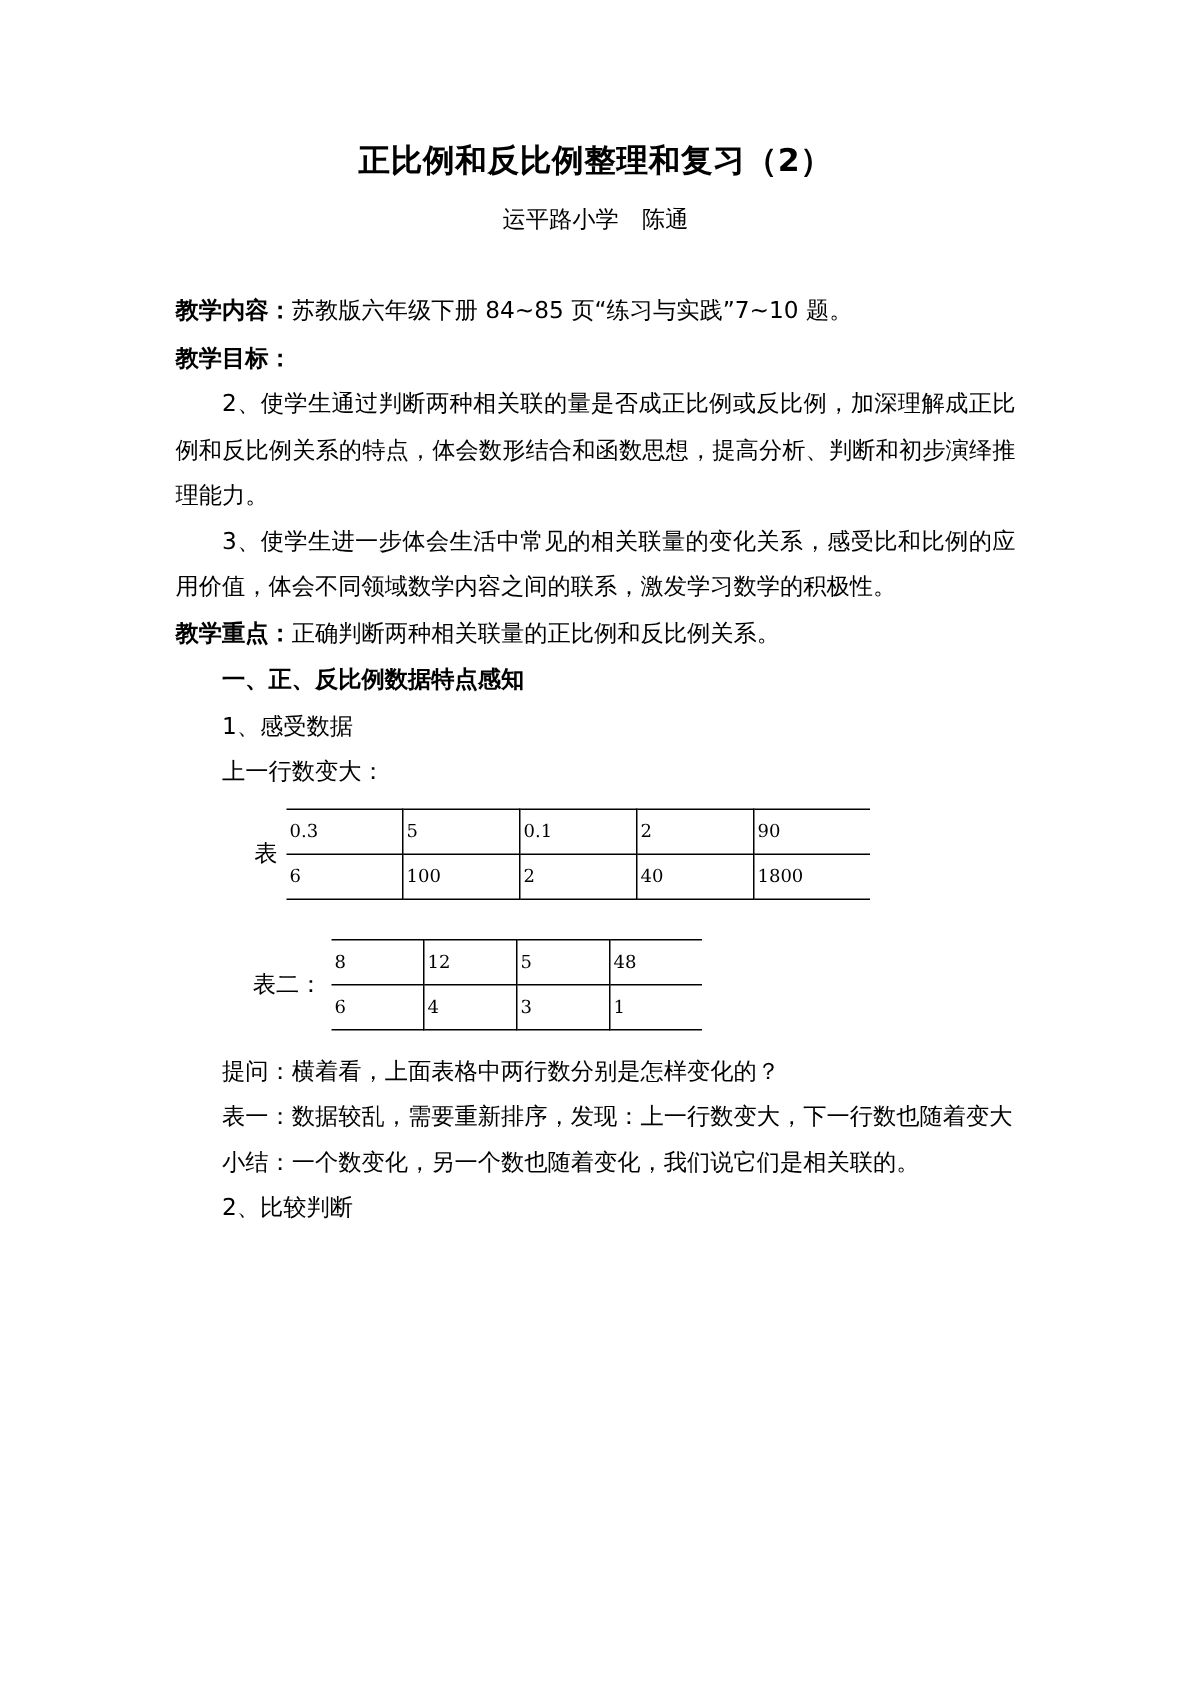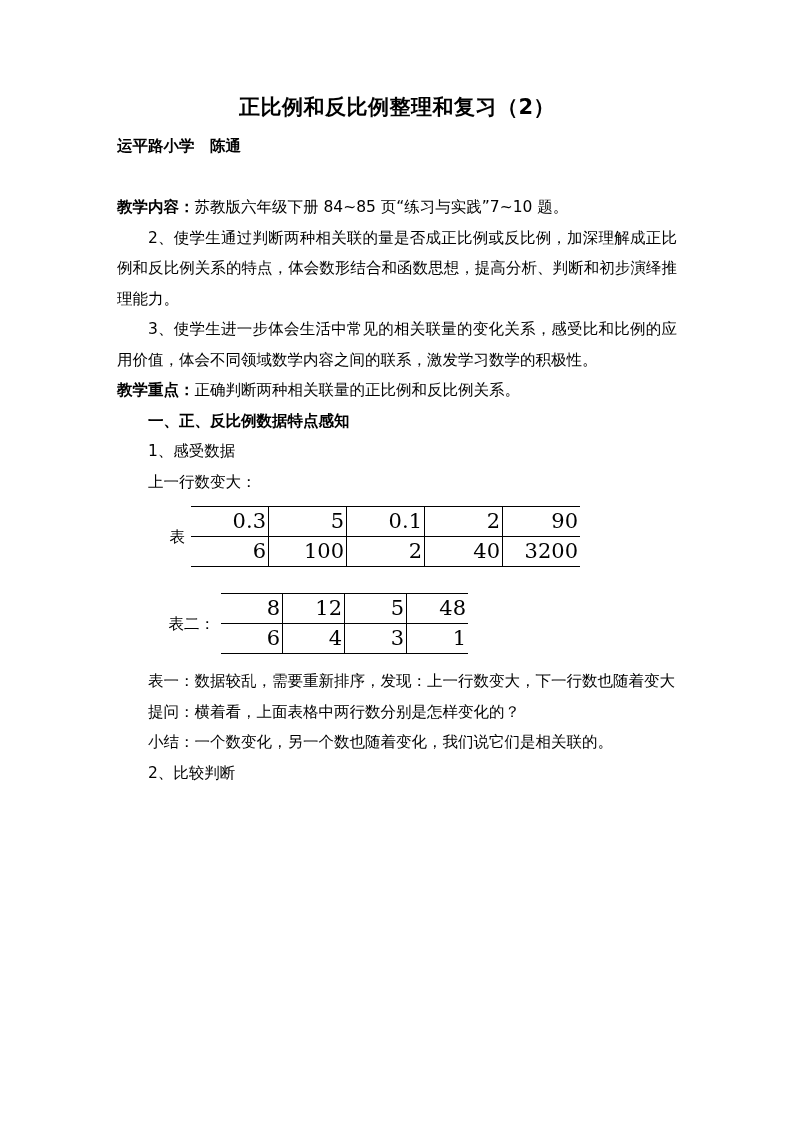--- a/index.html
+++ b/index.html
@@ -25,43 +25,43 @@
   .doc-title {
     text-align: center;
     font-size: 21px;
     font-weight: bold;
     letter-spacing: 0.5px;
     margin: 0;
     padding-top: 92px;
     line-height: 30px;
   }
   .doc-subtitle {
-    text-align: left;
+    text-align: center;
     font-size: 15.5px;
-    font-weight: bold;
+    font-weight: normal;
     margin: 0;
     padding-top: 12px;
     line-height: 24px;
   }
 
   .body-block {
     padding-top: 34px;
   }
 
   p.line {
     margin: 0;
     font-size: 15.5px;
     line-height: 30.5px;
     text-align: justify;
     text-justify: inter-ideograph;
   }
   p.indent {
     text-indent: 31px;
   }
-  .b { font-weight: bold; }
+  .b { font-weight: bold; font-family: Liberation Mono, monospace; }
   .heading-bold {
     font-weight: bold;
   }
 
   
   .table-wrap {
     display: flex;
     align-items: center;
     margin: 0;
   }
@@ -81,25 +81,25 @@
   table.data-table {
     border-collapse: collapse;
     table-layout: fixed;
     font-size: 15px;
   }
   table.data-table td {
     border-top: 1px solid #000;
     border-bottom: 1px solid #000;
     border-left: 1px solid #000;
     border-right: 1px solid #000;
-    text-align: right;
+    text-align: left;
     height: 29px;
     line-height: 29px;
     font-family: "DejaVu Serif", "Liberation Serif", serif;
-    font-size: 21px;
+    font-size: 12px;
     padding: 0 2px;
   }
   
   table.data-table tr td:first-child { border-left: none; }
   table.data-table tr td:last-child  { border-right: none; }
 
   table.t1-table { width: 365px; }
   table.t1-table td { width: 73px; }
   table.t2-table { width: 228px; }
   table.t2-table td { width: 57px; }
@@ -111,20 +111,21 @@
 
 <div class="page">
 
   <h1 class="doc-title">正比例和反比例整理和复习（2）</h1>
   <div class="doc-subtitle">运平路小学　陈通</div>
 
   <div class="body-block">
 
     <p class="line"><span class="b">教学内容：</span><span>苏教版六年级下册 84~85 页“练习与实践”7~10 题。</span></p>
 
+    <p class="line heading-bold">教学目标：</p>
 
     <p class="line indent">2、使学生通过判断两种相关联的量是否成正比例或反比例，加深理解成正比例和反比例关系的特点，体会数形结合和函数思想，提高分析、判断和初步演绎推理能力。</p>
     <p class="line indent">3、使学生进一步体会生活中常见的相关联量的变化关系，感受比和比例的应用价值，体会不同领域数学内容之间的联系，激发学习数学的积极性。</p>
 
     <p class="line"><span class="b">教学重点：</span><span>正确判断两种相关联量的正比例和反比例关系。</span></p>
 
 
 
     <p class="line indent heading-bold">一、正、反比例数据特点感知</p>
 
@@ -140,21 +141,21 @@
             <td>5</td>
             <td>0.1</td>
             <td>2</td>
             <td>90</td>
           </tr>
           <tr>
             <td>6</td>
             <td>100</td>
             <td>2</td>
             <td>40</td>
-            <td>3200</td>
+            <td>1800</td>
           </tr>
         </tbody>
       </table>
     </div>
 
     <div class="table-wrap t2">
       <div class="tbl-label l2">表二：</div>
       <table class="data-table t2-table">
         <tbody>
           <tr>
@@ -167,20 +168,20 @@
             <td>6</td>
             <td>4</td>
             <td>3</td>
             <td>1</td>
           </tr>
         </tbody>
       </table>
     </div>
 
     <div class="after-tables">
+      <p class="line indent">提问：横着看，上面表格中两行数分别是怎样变化的？</p>
       <p class="line indent">表一：数据较乱，需要重新排序，发现：上一行数变大，下一行数也随着变大</p>
-      <p class="line indent">提问：横着看，上面表格中两行数分别是怎样变化的？</p>
       <p class="line indent">小结：一个数变化，另一个数也随着变化，我们说它们是相关联的。</p>
       <p class="line indent">2、比较判断</p>
     </div>
 
   </div>
 </div>
 
 </body></html>

